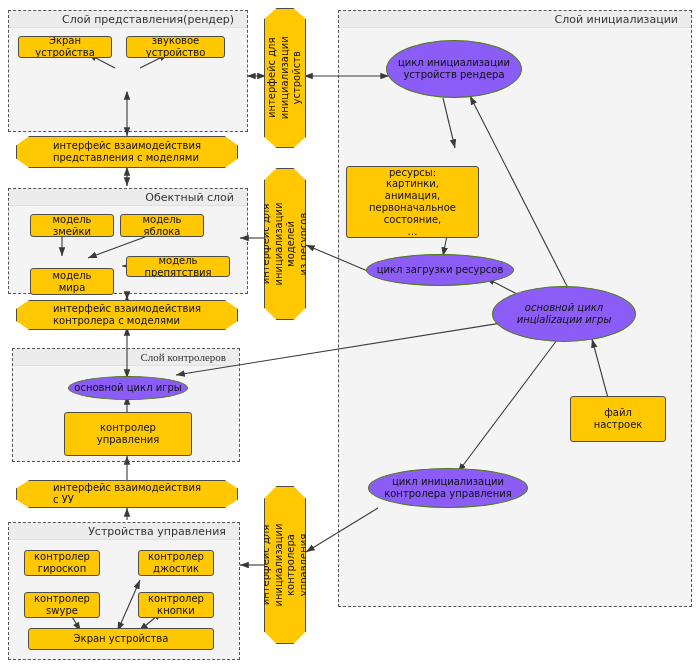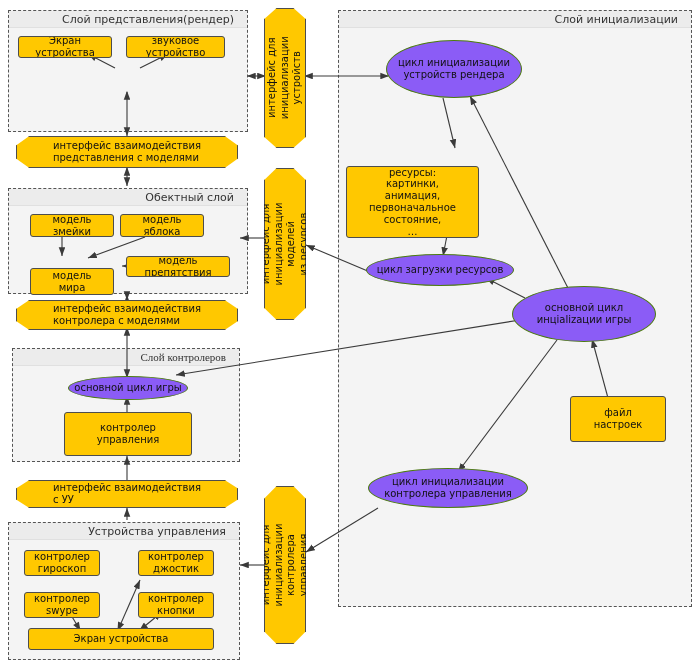--- a/index.html
+++ b/index.html
@@ -258,21 +258,21 @@
 устройств рендера</div>
 
   <div class="node" style="left:346px; top:166px; width:133px; height:72px;">ресурсы:
 картинки,
 анимация,
 первоначальное состояние,
 …</div>
 
   <div class="ellipse" style="left:366px; top:254px; width:148px; height:32px;">цикл загрузки ресурсов</div>
 
-  <div class="ellipse" style="left:512px; top:286px; width:144px; height:56px;">основной цикл
+  <div class="ellipse" style="left:492px; top:286px; width:144px; height:56px;font-style:italic;">основной цикл
 инцializации игры</div>
 
   <div class="node" style="left:570px; top:396px; width:96px; height:46px;">файл настроек</div>
 
   <div class="ellipse" style="left:368px; top:468px; width:160px; height:40px;">цикл инициализации
 контролера управления</div>
 
 </div>
 
 </body></html>

